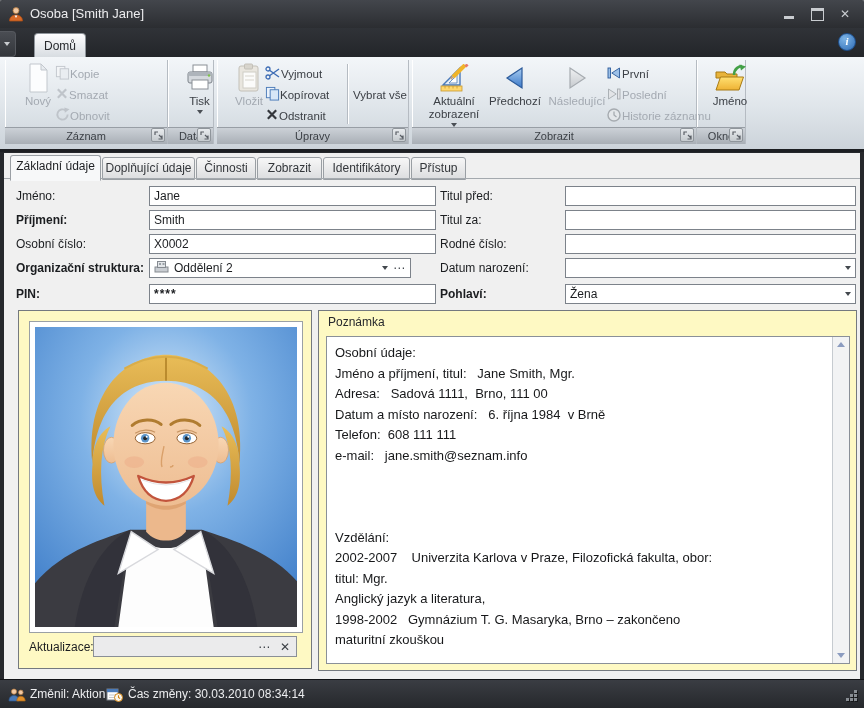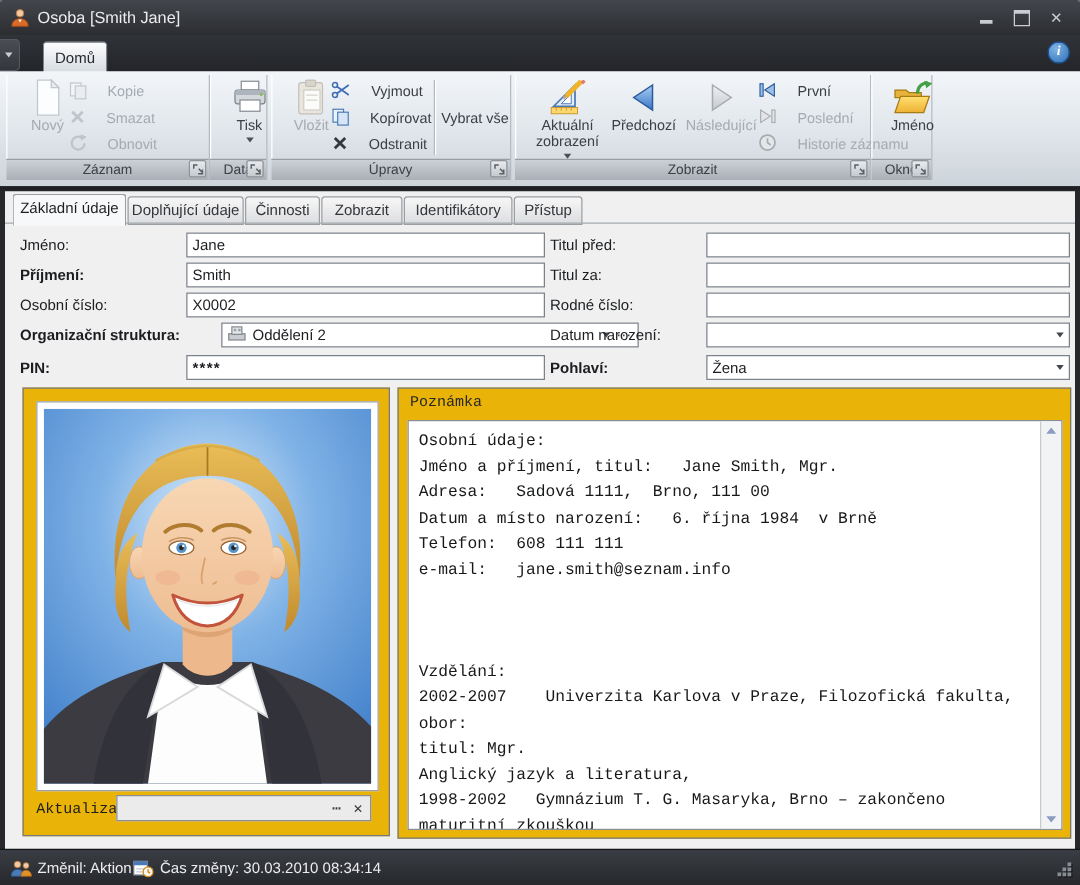--- a/index.html
+++ b/index.html
@@ -22,21 +22,21 @@
   .infobtn{position:absolute;right:8px;top:5px;width:16px;height:16px;border-radius:50%;background:radial-gradient(circle at 35% 30%,#7db4e6,#2f6cb5);border:1px solid #1e4f8c;color:#fff;text-align:center;line-height:15px;font-size:11px;font-style:italic;font-weight:bold;font-family:"Liberation Serif",serif;}
 
   
   .ribbon{position:absolute;left:0;top:57px;right:0;height:92px;background:linear-gradient(#f3f6f9,#dfe5ea 55%,#ccd3da);border-bottom:3px solid #1d1f23;}
   .rgroup{position:absolute;top:3px;height:84px;border-right:1px solid #b5bbc2;box-shadow:inset 1px 0 0 #ffffff;}
   .rglabel{position:absolute;left:0;right:0;bottom:0;height:16px;background:linear-gradient(#ccd1d7,#a9afb6);border-top:1px solid #989ea5;color:#3c4046;font-size:11px;text-align:center;line-height:16px;}
   .launcher{position:absolute;right:2px;bottom:2px;width:12px;height:12px;background:linear-gradient(#e8ebee,#c5cace);border:1px solid #8f959b;border-radius:2px;display:flex;align-items:center;justify-content:center;}
   .rbtn-lg{position:absolute;top:1px;height:66px;display:flex;flex-direction:column;align-items:center;border-radius:3px;font-size:11.5px;color:#3c4046;text-align:center;padding-left:9px;}
   .rbtn-lg .ric{height:34px;display:flex;align-items:center;}
   .rbtn-lg .lbl{line-height:13px;}
-  .rbtn-sm{position:absolute;height:21px;display:flex;align-items:center;gap:16px;font-size:11.5px;color:#3c4046;white-space:nowrap;}
+  .rbtn-sm{position:absolute;height:21px;display:flex;align-items:center;gap:0;font-size:11.5px;color:#3c4046;white-space:nowrap;}
   .dis{color:#a4aab2 !important;}
   .arrdn{width:0;height:0;border-left:3.5px solid transparent;border-right:3.5px solid transparent;border-top:4px solid #4a4f55;margin-top:2px;}
   .vsep{position:absolute;top:4px;bottom:20px;width:1px;background:#b5bbc2;box-shadow:1px 0 0 #fff;}
 
   
   .content{position:absolute;left:4px;top:153px;width:856px;height:527px;background:#f0f0f0;}
   .ptab{position:absolute;top:4px;height:21px;background:linear-gradient(#f7f7f7,#dcdddf);border:1px solid #9a9fa4;border-radius:3px 3px 0 0;font-size:12px;color:#33363a;text-align:center;line-height:21px;z-index:1;}
   .ptab.active{top:2px;height:24px;background:#f7f8f9;z-index:3;color:#1d1f22;border-bottom:1px solid #f7f8f9;}
   .tabline{position:absolute;left:0;right:0;top:25px;height:1px;background:#a4a9ae;z-index:2;}
 
@@ -44,21 +44,21 @@
   .bold{font-weight:bold;}
   .finput{position:absolute;height:20px;box-sizing:border-box;border:1px solid #7c828a;background:#fff;font-family:"Liberation Sans",sans-serif;font-size:12px;color:#1b1d20;padding:1px 4px;}
   input.finput{outline:none;}
   .combo{position:absolute;height:20px;box-sizing:border-box;border:1px solid #7c828a;background:#fff;display:flex;align-items:center;font-size:12px;color:#1b1d20;padding:0 4px;gap:5px;}
   .combo .ctext{flex:1;}
   .combo .carr{width:0;height:0;border-left:3.5px solid transparent;border-right:3.5px solid transparent;border-top:4px solid #43484e;}
   .combo .cdots{font-size:12px;color:#43484e;letter-spacing:1px;line-height:10px;}
   .pinval{font-weight:bold;letter-spacing:1px;}
 
   
-  .gbox{position:absolute;box-sizing:border-box;border:1px solid #74797f;background:#eab308;font-family:Liberation Mono, monospace;}
+  .gbox{position:absolute;box-sizing:border-box;border:1px solid #74797f;background:#fef9c3;}
   .photoframe{position:absolute;box-sizing:border-box;border:1px solid #9aa0a5;background:#fff;padding:5px;}
   .aktlabel{position:absolute;font-size:12px;color:#1b1d20;line-height:21px;}
   .aktinput{position:absolute;box-sizing:border-box;height:21px;border:1px solid #8a8f96;background:#ebebec;display:flex;align-items:center;justify-content:flex-end;padding:0 6px;gap:10px;}
   .aktbtn{font-size:12px;color:#3c4046;line-height:10px;}
 
   
   .notehdr{position:absolute;left:9px;top:4px;font-size:12px;color:#26282c;}
   .notearea{position:absolute;left:7px;top:25px;width:524px;height:328px;box-sizing:border-box;border:1px solid #8a9098;background:#fff;overflow:hidden;}
   .notetext{position:absolute;left:0;top:0;right:16px;bottom:0;padding:6px 4px 0 8px;}
   .note-line{font-size:13px;color:#17181a;line-height:20.5px;min-height:20.5px;white-space:pre-wrap;}
@@ -330,21 +330,21 @@
     <div class="tabline"></div>
 
     <div class="flabel" style="left:12px;top:33px;">Jméno:</div>
     <input class="finput" style="left: 145px; top: 33px; width: 287px;" value="Jane">
     <div class="flabel bold" style="left:12px;top:57px;">Příjmení:</div>
     <input class="finput" style="left: 145px; top: 57px; width: 287px;" value="Smith">
     <div class="flabel" style="left:12px;top:81px;">Osobní číslo:</div>
     <input class="finput" style="left: 145px; top: 81px; width: 287px;" value="X0002">
 
     <div class="flabel bold" style="left:12px;top:105px;">Organizační struktura:</div>
-    <div class="combo" style="left:145px;top:105px;width:334px;margin-left:28px;">
+    <div class="combo" style="left:145px;top:105px;width:262px;">
       <span><svg width="15" height="13" viewBox="0 0 15 13">
             <rect x="1" y="7" width="13" height="5" fill="#c9cdd2" stroke="#868b91"></rect>
             <rect x="3.5" y="1.5" width="8" height="6" fill="#e3e6e9" stroke="#868b91"></rect>
             <rect x="5" y="3" width="2" height="2" fill="#9aa0a6"></rect>
             <rect x="8.5" y="3" width="2" height="2" fill="#9aa0a6"></rect>
           </svg></span>
       <span class="ctext">Oddělení 2</span>
       <span class="carr"></span>
       <span class="cdots">⋯</span>
     </div>

